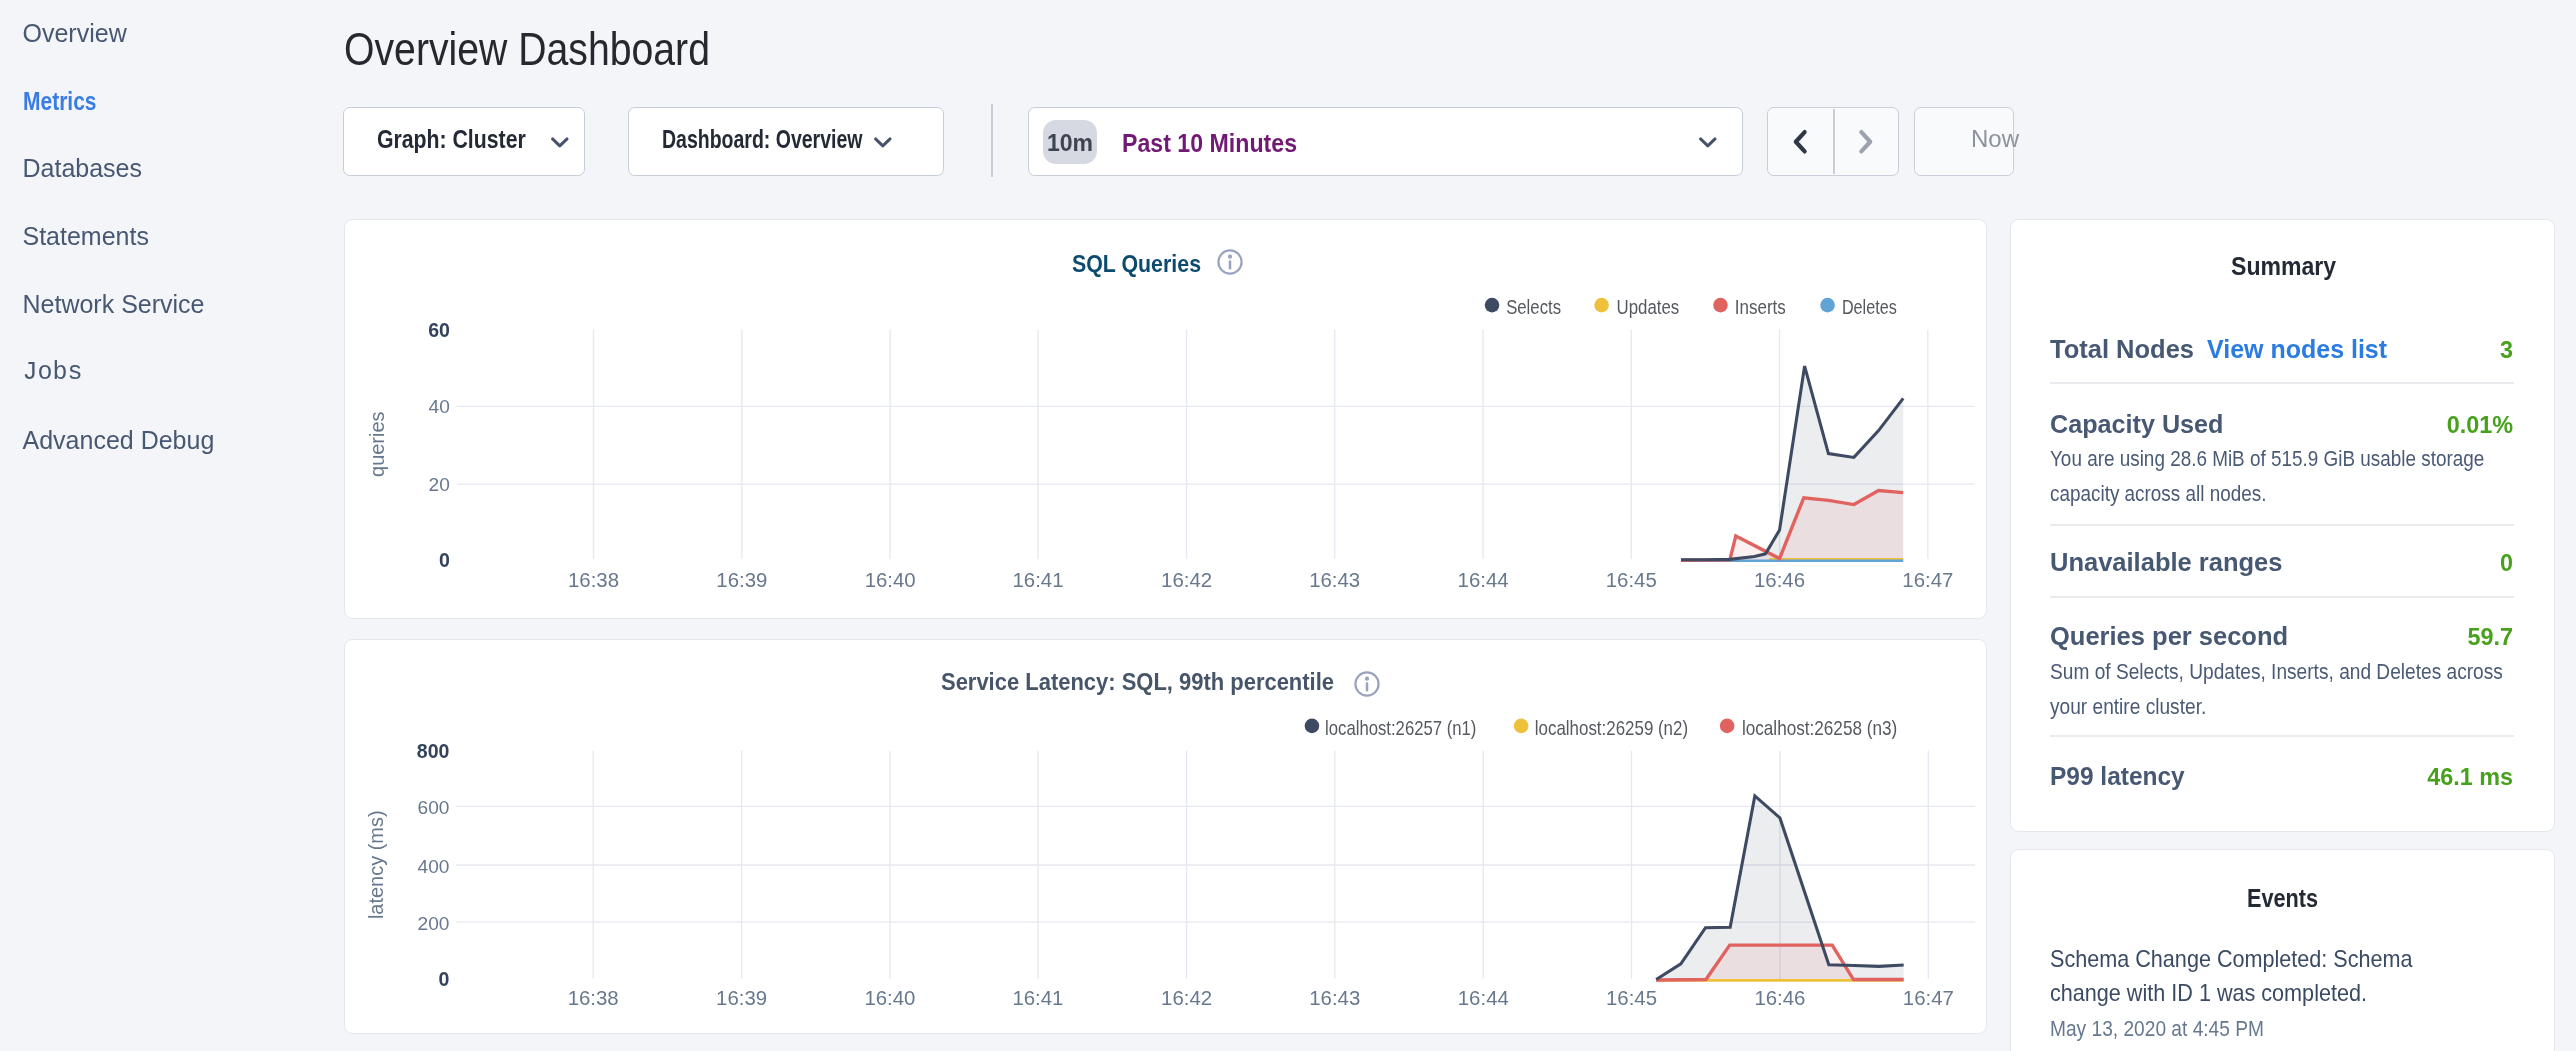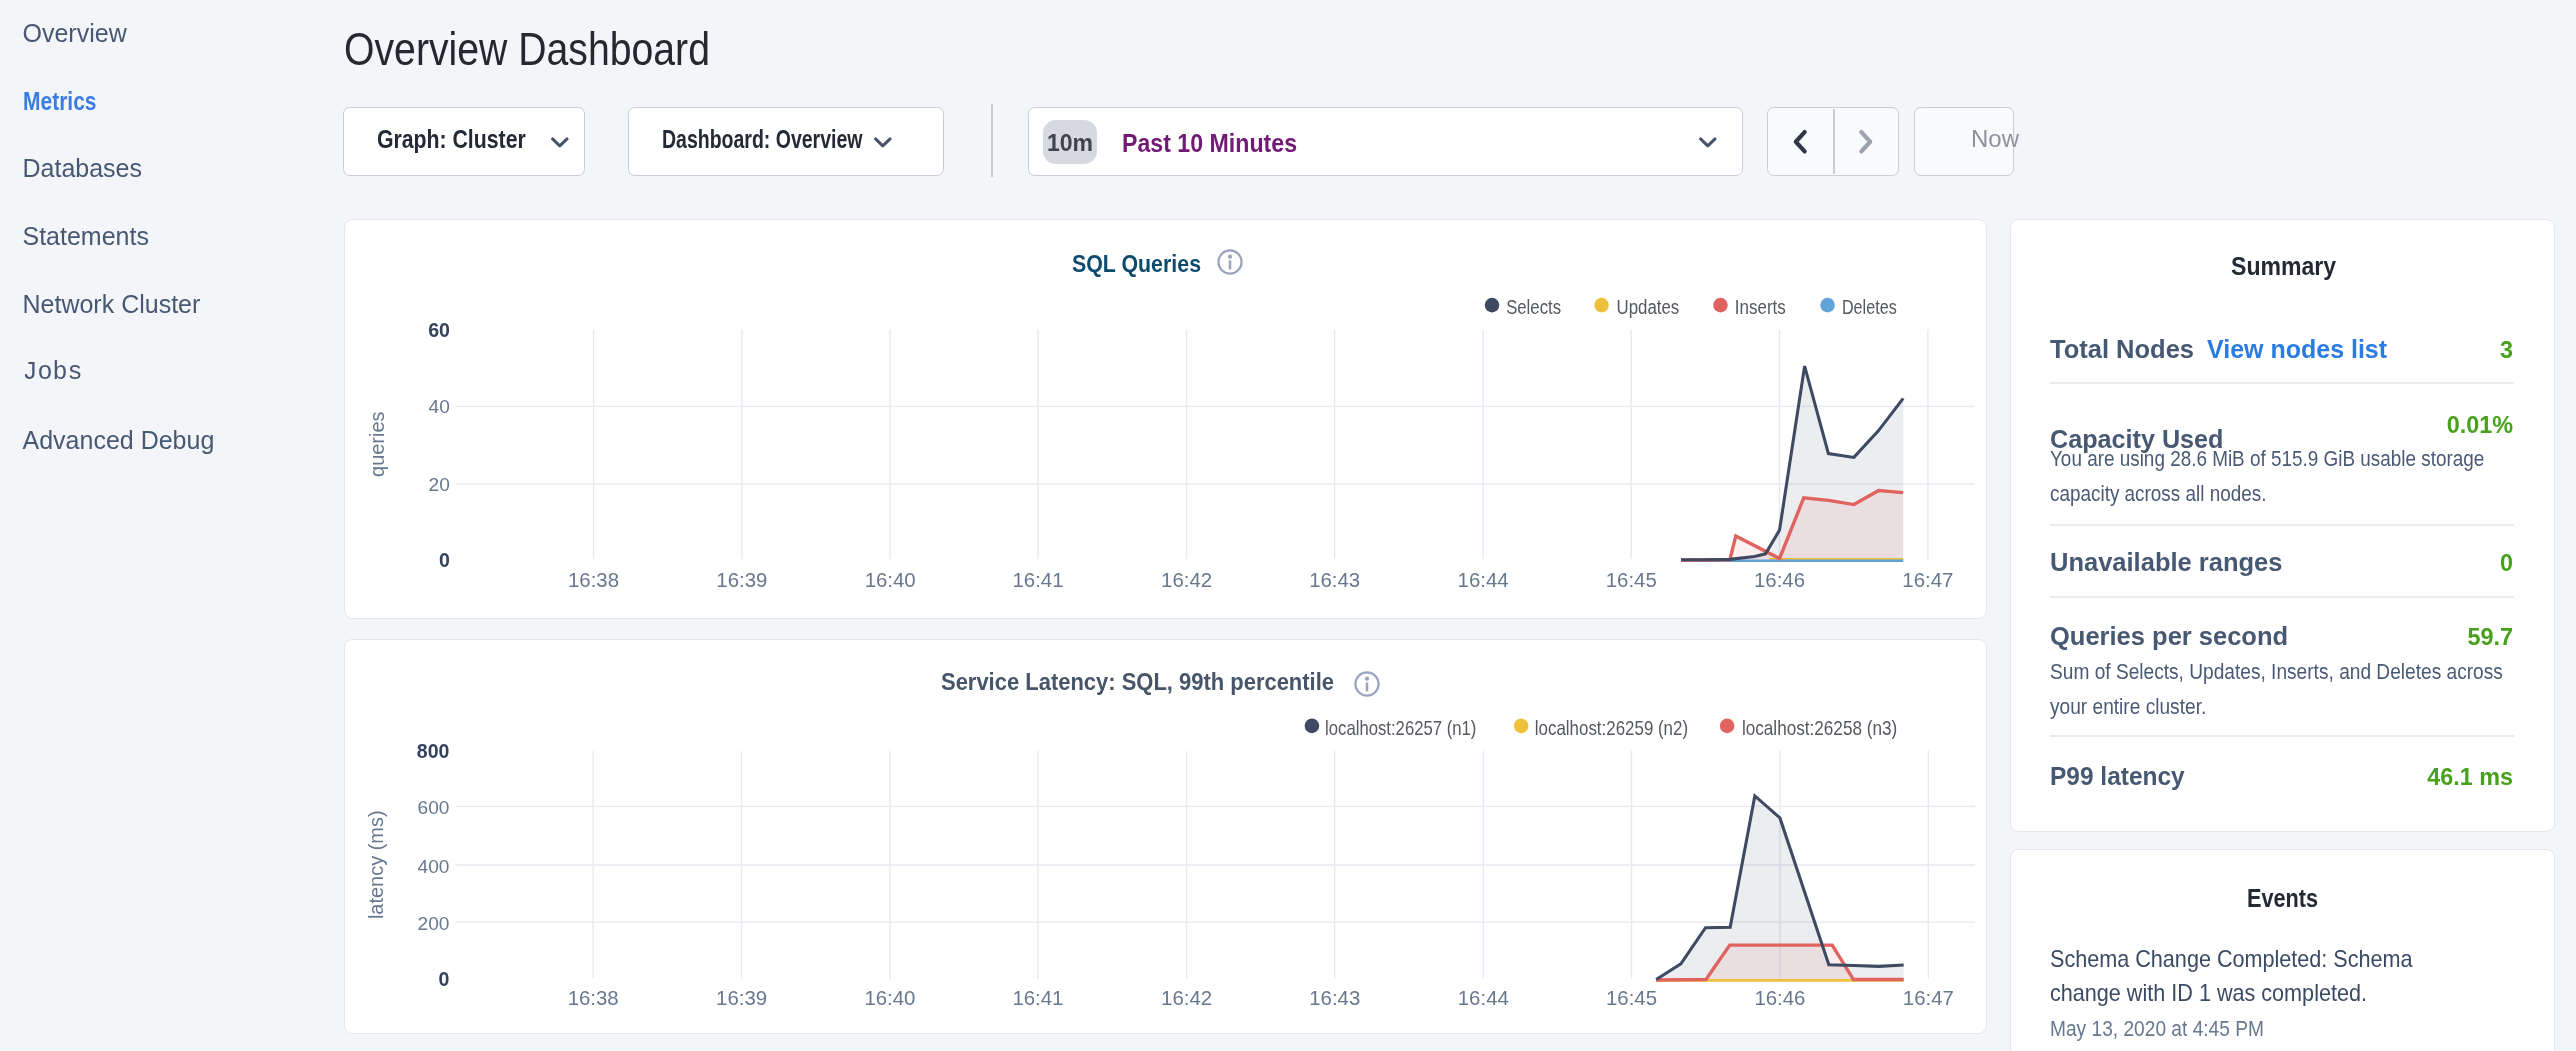--- a/index.html
+++ b/index.html
@@ -14,21 +14,21 @@
 .sep { position:absolute; left:2050px; width:464px; height:1.7px; background:#e9ebef; }
 .desc { font-size:22.5px; color:#4a5a75; }
 </style>
 </head>
 <body>
 
 <div class="abs nav" style="left:22.5px; top:20px;">Overview</div>
 <div class="abs nav" style="left:22.5px; top:88px; color:#3a7de2; font-weight:bold;"><span class="sx" style="transform:scaleX(0.84);">Metrics</span></div>
 <div class="abs nav" style="left:22.5px; top:155px;">Databases</div>
 <div class="abs nav" style="left:22.5px; top:223px;">Statements</div>
-<div class="abs nav" style="left:22.5px; top:291px;">Network Cluster</div>
+<div class="abs nav" style="left:22.5px; top:291px;">Network Service</div>
 <div class="abs nav" style="left:22.5px; top:359px;font-family:Liberation Mono, monospace;">Jobs</div>
 <div class="abs nav" style="left:22.5px; top:427px;">Advanced Debug</div>
 
 <div class="abs" style="left:344px; top:24px; font-size:46px; color:#25282e;"><span class="sx" style="transform:scaleX(0.852);">Overview Dashboard</span></div>
 
 <div class="ctl" style="left:343px; top:107px; width:242px; height:69px;"></div>
 <div class="abs" style="left:377px; top:125px; font-size:26px; font-weight:bold; color:#242a35;"><span class="sx" style="transform:scaleX(0.817);">Graph: Cluster</span></div>
 <svg class="abs" style="left:550px; top:136px;" width="19.6" height="12.8" viewBox="0 0 23 15">
     <polyline points="3,3.5 11.5,11.5 20,3.5" fill="none" stroke="#46536b" stroke-width="3.6" stroke-linecap="round" stroke-linejoin="round"></polyline>
   </svg>
@@ -179,21 +179,21 @@
   <polyline points="1543,391.5 1601.5,391 1629.5,350.5 1750,350.5 1775,391 1834,391" fill="none" stroke="#e06360" stroke-width="4"></polyline>
   <polyline points="1543,391 1572,372.5 1601,330 1630,329.5 1659,175 1688.5,201 1746,373.5 1776,374.5 1805,375.5 1834,374" fill="none" stroke="#3e4a61" stroke-width="3.6"></polyline>
 </svg>
 
 <div class="card" style="left:2010px; top:219px; width:545px; height:613px;"></div>
 <div class="abs" style="left:2231px; top:252px; font-size:25.5px; font-weight:bold; color:#242a35;"><span class="sx" style="transform:scaleX(0.904);">Summary</span></div>
 <div class="abs srowt" style="left:2050px; top:335px;">Total Nodes</div>
 <div class="abs" style="left:2207px; top:335px; font-size:25.5px; font-weight:bold; color:#2b7ce2;"><span class="sx" style="transform:scaleX(0.98);">View nodes list</span></div>
 <div class="abs sval" style="top:337px;">3</div>
 <div class="sep" style="top:382px;"></div>
-<div class="abs srowt" style="left:2050px; top:410px;margin-top:15px;"><span class="sx" style="transform:scaleX(0.987);">Capacity Used</span></div>
+<div class="abs srowt" style="left:2050px; top:410px;"><span class="sx" style="transform:scaleX(0.987);">Capacity Used</span></div>
 <div class="abs sval" style="top:412px;">0.01%</div>
 <div class="abs desc" style="left:2050px; top:441px; line-height:35px;"><span class="sx" style="transform:scaleX(0.84);">You are using 28.6 MiB of 515.9 GiB usable storage<br>capacity across all nodes.</span></div>
 <div class="sep" style="top:524px;"></div>
 <div class="abs srowt" style="left:2050px; top:548px;">Unavailable ranges</div>
 <div class="abs sval" style="top:550px;">0</div>
 <div class="sep" style="top:596px;"></div>
 <div class="abs srowt" style="left:2050px; top:622px;text-align:right;">Queries per second</div>
 <div class="abs sval" style="top:624px;">59.7</div>
 <div class="abs desc" style="left:2050px; top:654px; line-height:35px;"><span class="sx" style="transform:scaleX(0.85);">Sum of Selects, Updates, Inserts, and Deletes across<br>your entire cluster.</span></div>
 <div class="sep" style="top:735px;"></div>

